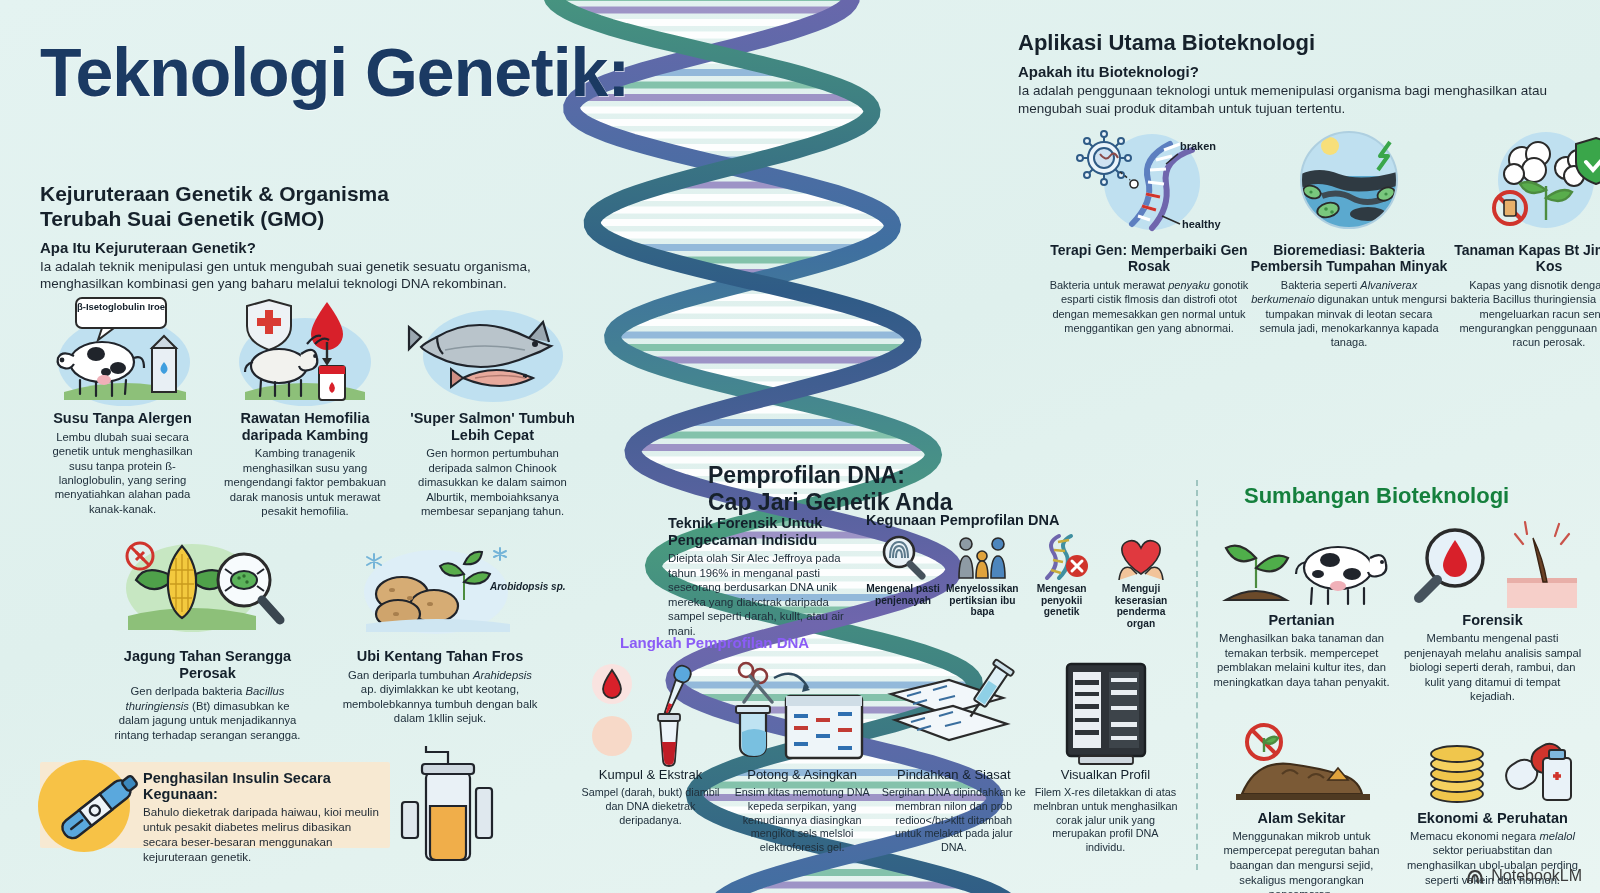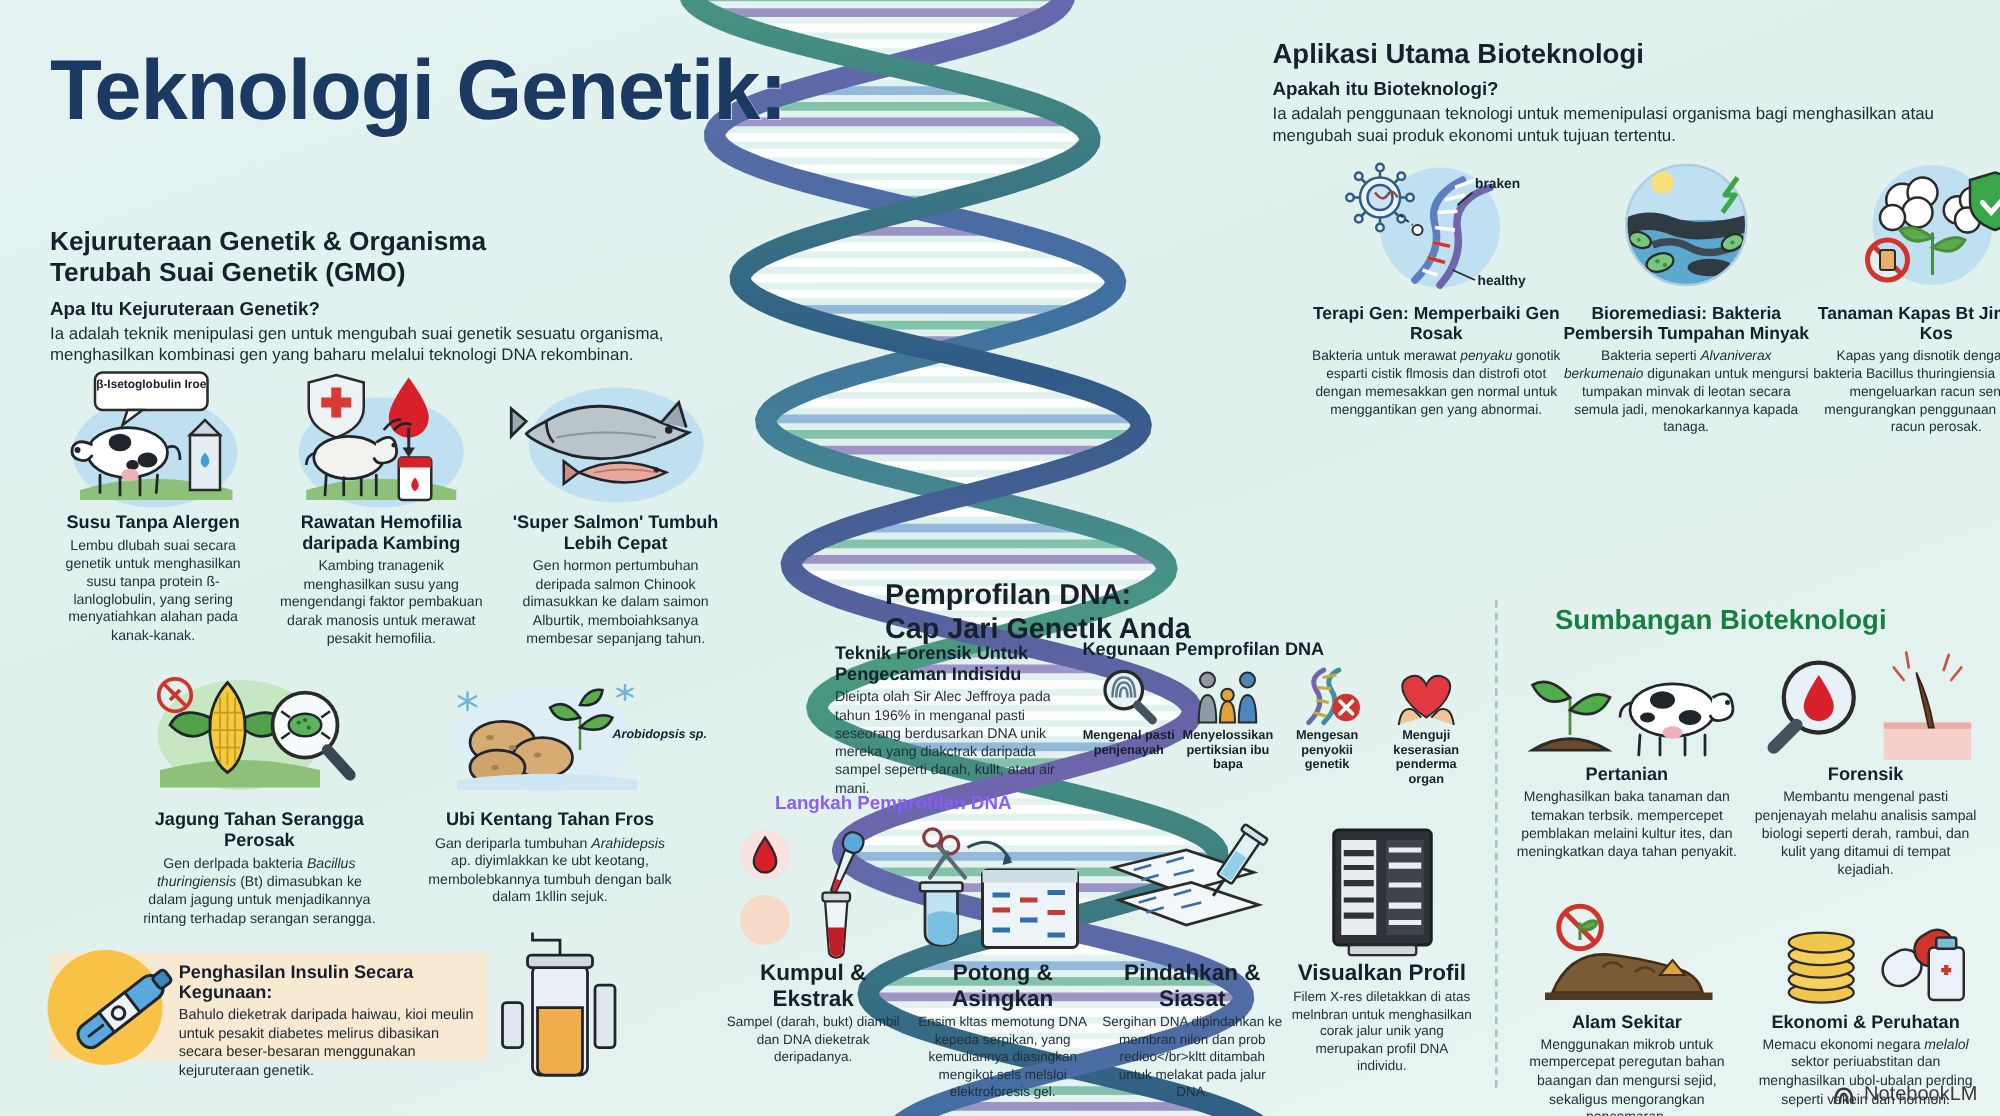--- a/index.html
+++ b/index.html
@@ -82,21 +82,21 @@
   .keg .ico { height:46px; display:flex; align-items:flex-end; justify-content:center; }
   .keg span { display:block; font-size:10.2px; font-weight:bold; line-height:1.14;
               margin-top:3px; color:#14202b; }
 
   .langkah-h { position:absolute; left:620px; top:634px; z-index:6;
                font-size:15px; font-weight:bold; color:#8b5cf6; }
   .steps { position:absolute; left:578px; top:660px; width:600px;
            display:flex; justify-content:space-between; z-index:6; }
   .step { width:145px; text-align:center; }
   .step .art { height:108px; position:relative; }
-  .step h4 { font-size:18px; font-weight:bold; color:#14202b; line-height:1.15; }
+  .step h4 { font-size:13px; font-weight:normal; color:#14202b; line-height:1.15; }
   .step p { font-size:10.8px; line-height:1.28; margin-top:3px; color:#20303c; }
 
   
   .divider { position:absolute; left:1196px; top:480px; width:0; height:390px;
              border-left:2px dashed #9fc5c0; z-index:5; }
   .sumb-h { position:absolute; left:1244px; top:483px; z-index:6;
             font-size:22px; font-weight:bold; color:#15803d; }
   .sumb-grid { position:absolute; left:1206px; top:520px; width:382px;
                display:flex; flex-wrap:wrap; z-index:6; }
   .sumb { width:191px; text-align:center; padding:0 6px 14px 6px; }
@@ -416,21 +416,21 @@
       <path d="M34 64 l36 0 l0 48 q0 6 -6 6 l-24 0 q-6 0 -6 -6Z" fill="#f0ae4a"></path>
       <path d="M52 22 l0 -12 l-22 0 l0 -6" fill="none"></path>
       <rect x="80" y="46" width="16" height="50" rx="3" fill="#dfe8ee"></rect>
       <rect x="6" y="60" width="16" height="36" rx="3" fill="#dfe8ee"></rect>
     </g>
   </svg>
 
   <div class="bio-block">
     <div class="sec-h1" style="font-size:22px">Aplikasi Utama Bioteknologi</div>
     <div class="sec-h2">Apakah itu Bioteknologi?</div>
-    <div class="sec-p">Ia adalah penggunaan teknologi untuk memenipulasi organisma bagi menghasilkan atau mengubah suai produk ekonomi untuk tujuan tertentu.</div>
+    <div class="sec-p">Ia adalah penggunaan teknologi untuk memenipulasi organisma bagi menghasilkan atau mengubah suai produk ditambah untuk tujuan tertentu.</div>
   </div>
 
   <div class="app-row">
 
     <div class="app">
       <div class="art">
         <svg viewBox="0 0 150 110" width="150" height="110">
           <circle cx="78" cy="54" r="48" fill="#bfe0f0"></circle>
 
           <g stroke="#2f5b86" stroke-width="2" fill="#eaf4fb">

